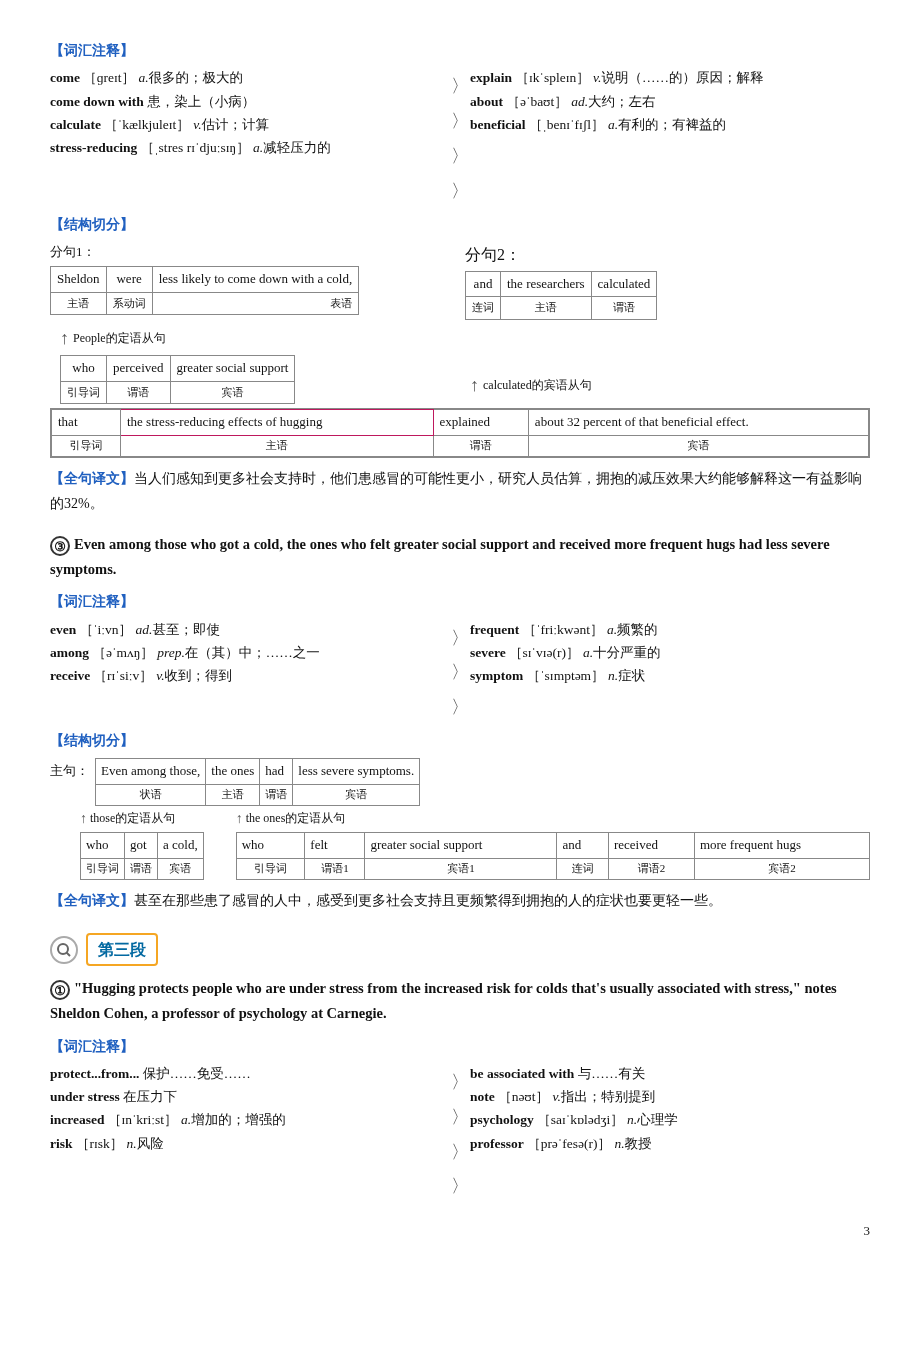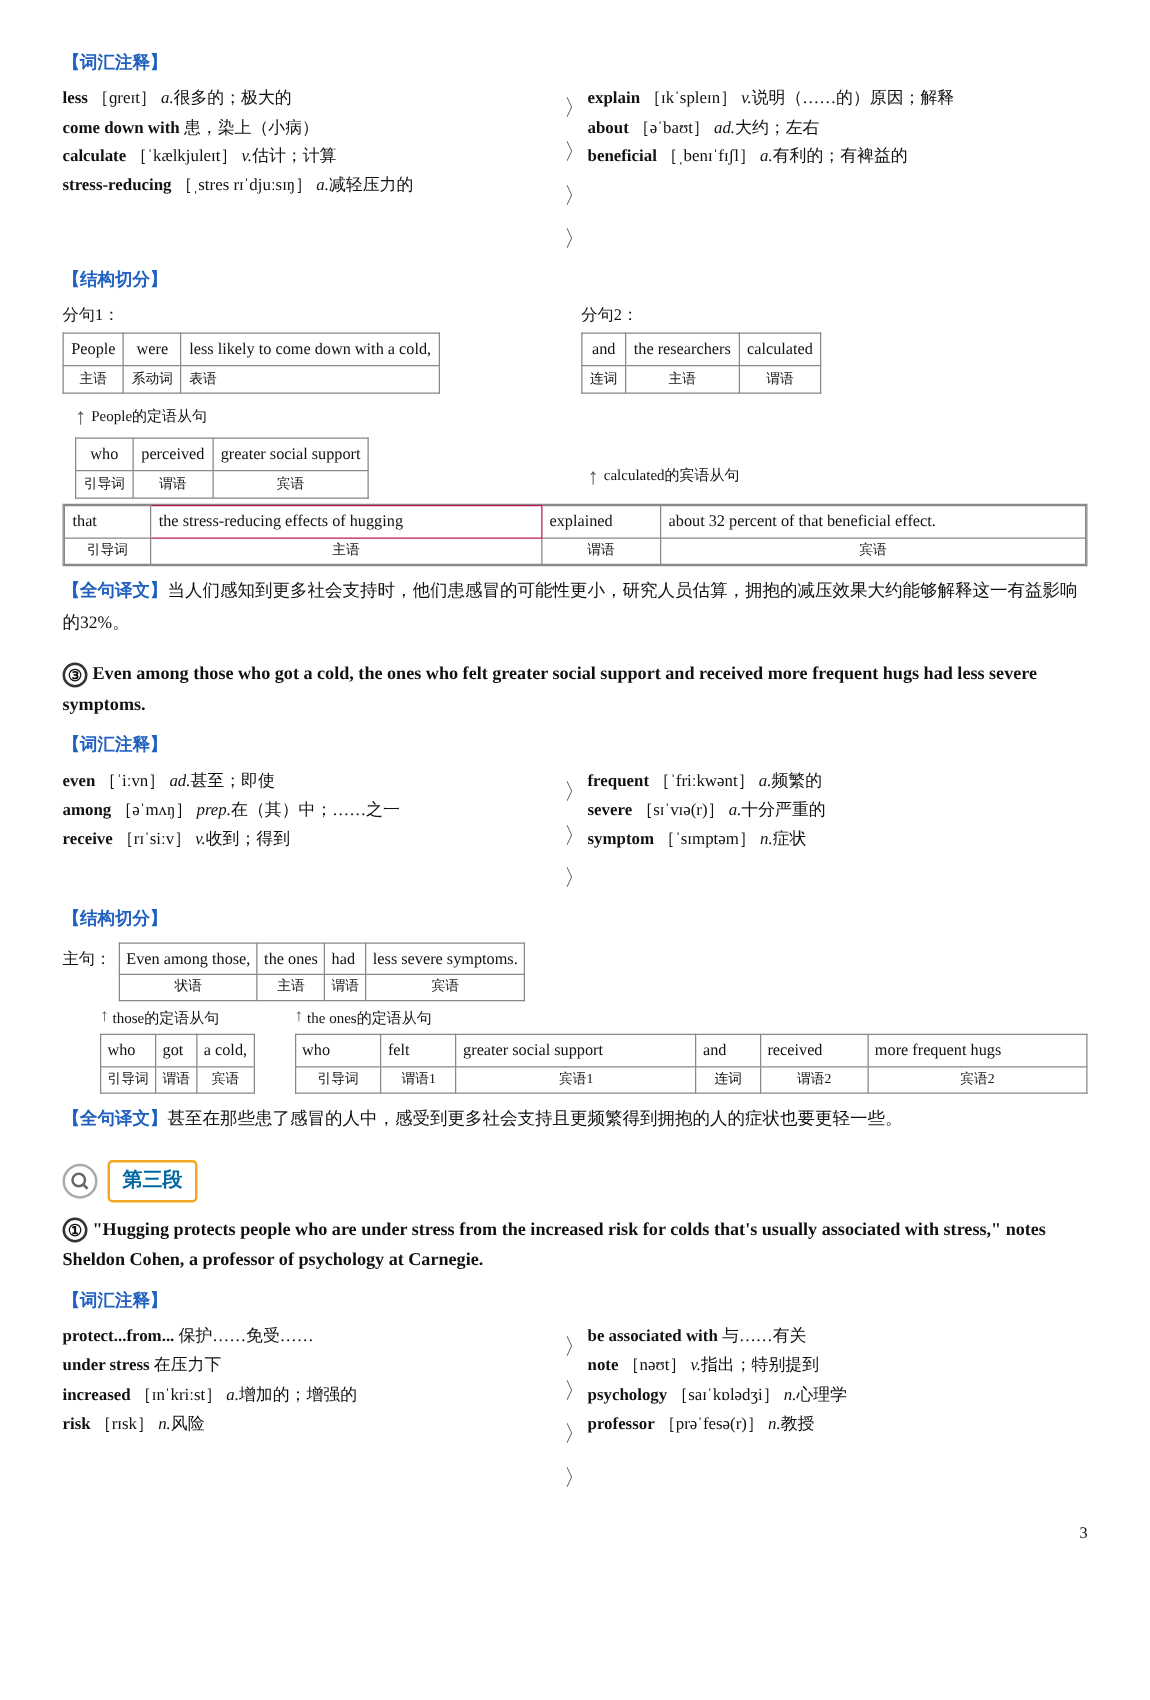--- a/index.html
+++ b/index.html
@@ -120,21 +120,21 @@
     }
   </style>
 </head>
 <body>
 
 <div>
   <div class="section-header">【词汇注释】</div>
   <div class="vocab-grid">
     <div class="vocab-col">
       <div class="vocab-entry">
-        <b>less</b> ［ɡreɪt］ <em>a.</em>很多的；极大的
+        <b>come</b> ［ɡreɪt］ <em>a.</em>很多的；极大的
       </div>
       <div class="vocab-entry">
         <b>come down with</b> 患，染上（小病）
       </div>
       <div class="vocab-entry">
         <b>calculate</b> ［ˈkælkjuleɪt］ <em>v.</em>估计；计算
       </div>
       <div class="vocab-entry">
         <b>stress-reducing</b> ［ˌstres rɪˈdjuːsɪŋ］ <em>a.</em>减轻压力的
       </div>
@@ -162,35 +162,35 @@
 <div>
   <div class="struct-header">【结构切分】</div>
 
   <div style="display:flex; gap:10px; margin-bottom:4px;">
 
     <div style="flex:1;">
       <div style="font-size:13px; margin-bottom:3px;">分句1：</div>
       <table class="sentence-diagram" style="width:auto;">
         <tbody>
             <tr>
-          <td class="diag-box">People</td>
+          <td class="diag-box">Sheldon</td>
           <td class="diag-box">were</td>
           <td class="diag-box">less likely to come down with a cold,</td>
         </tr>
         <tr>
           <td style="text-align:center;font-size:11px;border:1px solid #888;">主语</td>
           <td style="text-align:center;font-size:11px;border:1px solid #888;">系动词</td>
-          <td style="text-align:left;font-size:11px;border:1px solid #888;">表语</td>
+          <td style="text-align:right;font-size:11px;border:1px solid #888;">表语</td>
         </tr>
       </tbody>
         </table>
     </div>
 
     <div style="flex:1;">
-      <div style="font-size:13px; margin-bottom:3px;">分句2：</div>
+      <div style="font-size:16px; margin-bottom:3px;">分句2：</div>
       <table class="sentence-diagram" style="width:auto;">
         <tbody>
             <tr>
           <td class="diag-box">and</td>
           <td class="diag-box">the researchers</td>
           <td class="diag-box">calculated</td>
         </tr>
         <tr>
           <td style="text-align:center;font-size:11px;border:1px solid #888;">连词</td>
           <td style="text-align:center;font-size:11px;border:1px solid #888;">主语</td>

